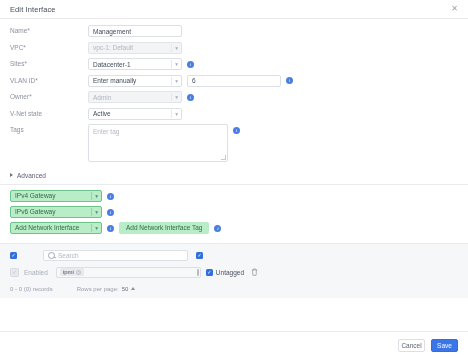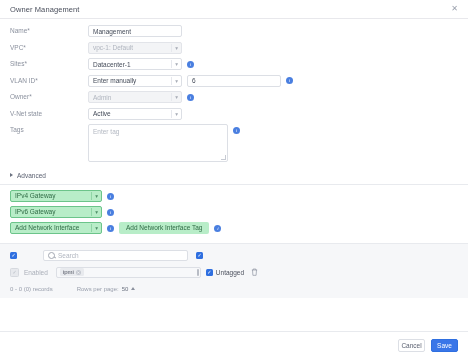--- a/index.html
+++ b/index.html
@@ -392,21 +392,21 @@
     background: #3a76e8;
     color: #ffffff;
   }
 </style>
 </head>
 <body>
 
 <div class="dialog">
 
   <div class="dlg-header">
-    <div class="dlg-title">Owner Management</div>
+    <div class="dlg-title">Edit Interface</div>
     <div class="close-icon">✕</div>
   </div>
 
   <div class="dlg-body">
 
     <div class="form-area">
 
       <div class="frow">
         <div class="flabel">Name*</div>
         <div class="ctl w-input">

